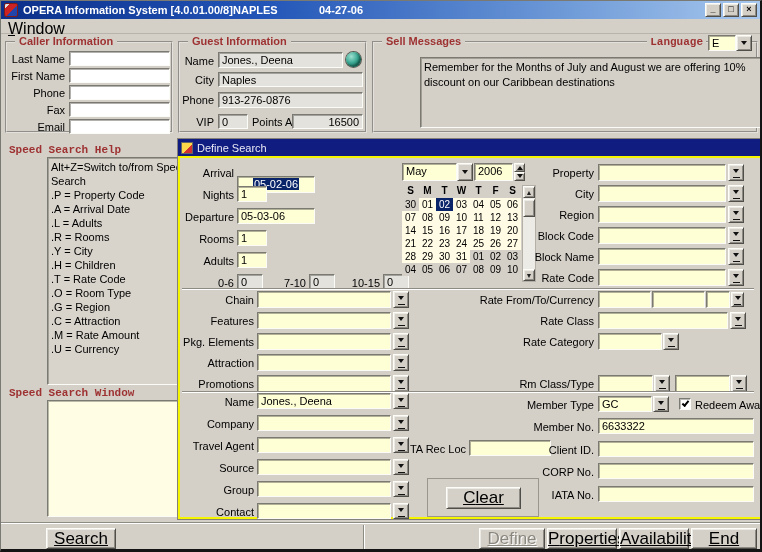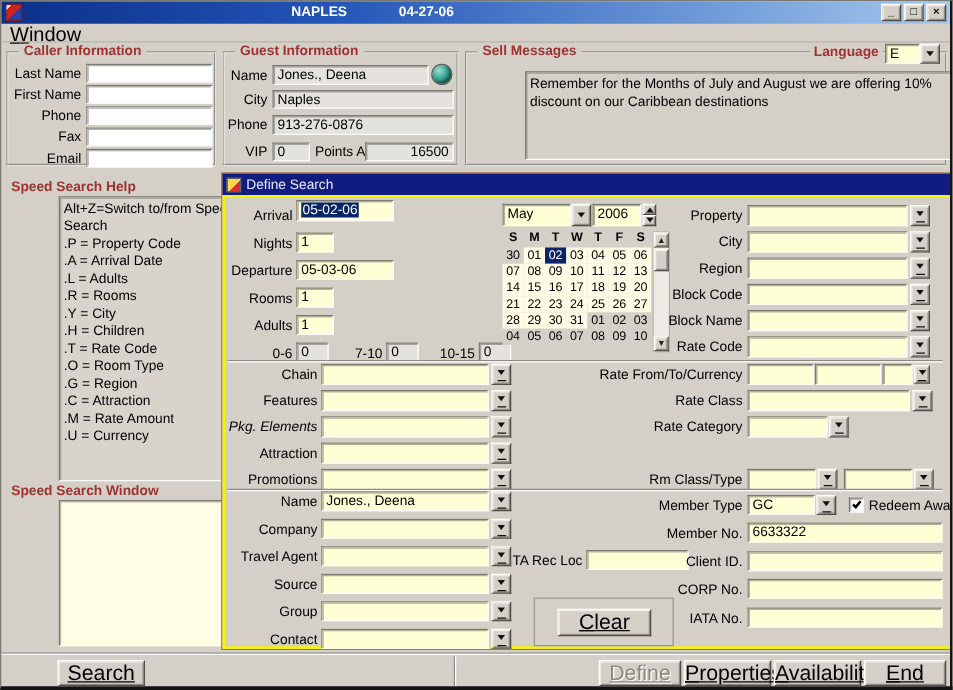--- a/index.html
+++ b/index.html
@@ -25,21 +25,21 @@
   #app-icon{position:absolute;left:3px;top:2px;width:14px;height:14px;border-radius:2px;
       background:linear-gradient(135deg,#e0e0e0 18%,#cc2222 18%,#cc2222 55%,#2244aa 55%);border:1px solid #7a1c1c;}
   #win-btns{position:absolute;right:3px;top:2px;display:flex;gap:2px;}
   .wbtn{width:16px;height:14px;font-size:9px;line-height:11px;font-weight:bold;text-align:center;color:#000;cursor:pointer;}
   
   #menubar{position:absolute;left:0;top:18px;width:100%;height:15px;border-bottom:1px solid #b8b4ac;}
   #menu-window{position:absolute;left:7px;top:1px;font-size:16px;color:#000;cursor:pointer;}
   
   .groupbox{position:absolute;border:2px groove #e4e1da;}
   .g-legend{position:absolute;top:-8px;left:8px;background:#d4d0c8;padding:0 4px;font-size:11px;font-weight:bold;color:#9e3232;white-space:nowrap;}
-  .red-title{position:absolute;font-size:11px;font-weight:bold;color:#9e3232;white-space:nowrap;}
+  .red-title{position:absolute;font-size:11px;font-weight:bold;color:#9e3232;white-space:nowrap;font-family:Liberation Mono, monospace;}
   .sunken{border:1px solid;border-color:#7a7a72 #fbfbf8 #fbfbf8 #7a7a72;box-shadow:inset 1px 1px 0 rgba(84,82,76,.4);margin-left:42px;}
   
   .lov{position:absolute;width:16px;height:17px;display:flex;flex-direction:column;align-items:center;justify-content:center;cursor:pointer;}
   .lov-a{width:0;height:0;border:3px solid transparent;border-top:4px solid #111;margin-top:2px;}
   .lov-b{width:7px;height:1px;background:#111;margin-top:1px;}
   .cmb-a{width:0;height:0;border:3px solid transparent;border-top:4px solid #111;margin-top:3px;}
   
   .sb{position:absolute;width:15px;background:#edebe5;border:1px solid #b4b0a8;}
   .sb-btn{position:absolute;left:0;width:13px;height:13px;font-size:7px;line-height:12px;text-align:center;color:#222;cursor:pointer;}
   .sb-thumb{position:absolute;left:0;width:13px;cursor:pointer;}
@@ -70,20 +70,21 @@
   .help-item{font-size:11px;line-height:14px;color:#000;}
   .panel-gray{position:absolute;background:#d4d0c8;border:1px solid #9a968c;}
 </style>
 </head>
 <body>
 
 <div id="screen">
 
   <div id="titlebar">
     <span id="app-icon"></span>
+    <span class="abs" style="left:22px;top:3px;">OPERA Information System [4.0.01.00/8]</span>
     <span class="abs" style="left:232px;top:3px;">NAPLES</span>
     <span class="abs" style="left:318px;top:3px;">04-27-06</span>
     <span id="win-btns">
       <span class="wbtn raised">_</span>
       <span class="wbtn raised">□</span>
       <span class="wbtn raised">×</span>
     </span>
   </div>
 
   <div id="menubar">
@@ -163,21 +164,21 @@
   <div class="sunken abs" style="left:4px;top:399px;width:168px;height:117px;background:#fffde4;font-size:11px;padding:2px 3px;"></div>
 
   <div id="define-window">
     <div id="dw-title">
       <span id="dw-icon"></span>
       <span>Define Search</span>
     </div>
     <div id="dw-body">
 
       <span class="lbl" style="left:0;top:9px;width:54px;">Arrival</span>
-      <div class="tf cream" style="left:57px;top:2px;width:78px;height:17px;"><span class="sel">05-02-06</span></div>
+      <div class="tf cream" style="left:57px;top:18px;width:78px;height:17px;text-align:center;"><span class="sel">05-02-06</span></div>
       <span class="lbl" style="left:0;top:31px;width:54px;">Nights</span>
       <div class="tf cream" style="left:57px;top:28px;width:30px;height:16px;">1</div>
       <span class="lbl" style="left:0;top:53px;width:54px;">Departure</span>
       <div class="tf cream" style="left:57px;top:50px;width:78px;height:16px;">05-03-06</div>
       <span class="lbl" style="left:0;top:75px;width:54px;">Rooms</span>
       <div class="tf cream" style="left:57px;top:72px;width:30px;height:16px;">1</div>
       <span class="lbl" style="left:0;top:97px;width:54px;">Adults</span>
       <div class="tf cream" style="left:57px;top:94px;width:30px;height:16px;">1</div>
       <span class="lbl" style="left:0;top:119px;width:54px;">0-6</span>
       <div class="tf graybg" style="left:57px;top:116px;width:26px;height:15px;">0</div>
@@ -302,21 +303,21 @@
       <div class="lov raised" style="left:213px;top:133px;">
           <span class="lov-a"></span>
           <span class="lov-b"></span>
         </div>
       <span class="lbl" style="left:0;top:157px;width:74px;">Features</span>
       <div class="tf cream" style="left:77px;top:154px;width:134px;height:17px;"></div>
       <div class="lov raised" style="left:213px;top:154px;">
           <span class="lov-a"></span>
           <span class="lov-b"></span>
         </div>
-      <span class="lbl" style="left:0;top:178px;width:74px;font-style:italic;">Pkg. Elements</span>
+      <span class="lbl" style="left:0;top:178px;width:74px;">Pkg. Elements</span>
       <div class="tf cream" style="left:77px;top:175px;width:134px;height:17px;"></div>
       <div class="lov raised" style="left:213px;top:175px;">
           <span class="lov-a"></span>
           <span class="lov-b"></span>
         </div>
       <span class="lbl" style="left:0;top:199px;width:74px;">Attraction</span>
       <div class="tf cream" style="left:77px;top:196px;width:134px;height:17px;"></div>
       <div class="lov raised" style="left:213px;top:196px;">
           <span class="lov-a"></span>
           <span class="lov-b"></span>

